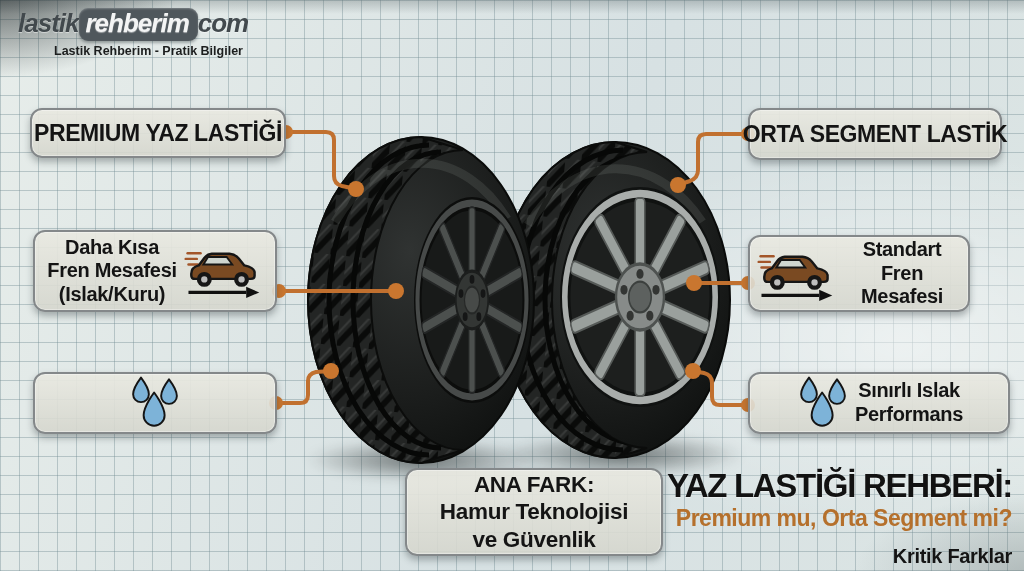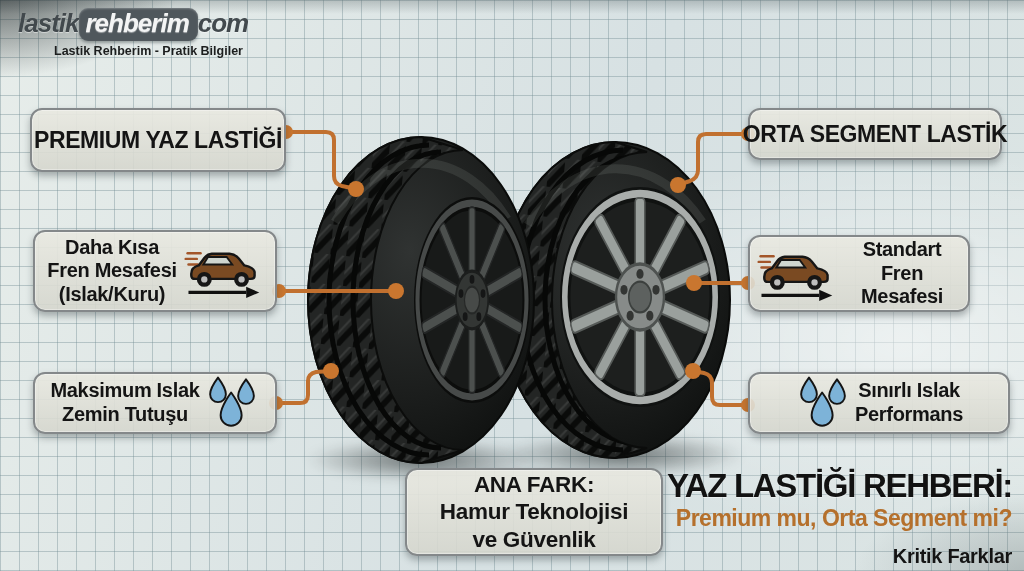--- a/index.html
+++ b/index.html
@@ -33,21 +33,21 @@
   .label-box{
     position:absolute; z-index:5;
     background:linear-gradient(180deg, rgba(233,233,225,0.93), rgba(213,214,205,0.88));
     border:2px solid #84888a; border-radius:12px;
     box-shadow:0 4px 7px rgba(40,52,54,0.35), inset 0 0 0 1px rgba(255,255,255,0.35);
     display:flex; align-items:center; justify-content:center;
     color:#141414; text-align:center;
   }
   .box-title{ font-size:23px; font-weight:bold; letter-spacing:-0.4px; white-space:nowrap; }
   .box-lines{ line-height:1.18; font-size:20px; font-weight:bold; letter-spacing:-0.3px; }
-  .box-premium   { left:30px;  top:108px; width:256px; height:64px; }
+  .box-premium   { left:30px;  top:108px; width:256px; height:50px; }
   .box-orta      { left:748px; top:108px; width:254px; height:52px; }
   .box-brake-l   { left:33px;  top:230px; width:244px; height:82px; padding:6px 4px; }
   .box-brake-r   { left:748px; top:235px; width:222px; height:77px; padding:6px 4px; }
   .box-wet-l     { left:33px;  top:372px; width:244px; height:62px; padding:4px; }
   .box-wet-r     { left:748px; top:372px; width:262px; height:62px; padding:12px; }
   .box-anafark   { left:405px; top:468px; width:258px; height:88px; }
   .box-anafark .box-lines{ font-size:22.5px; line-height:1.22; }
 
   .hstack{ display:flex; align-items:center; justify-content:center; width:100%; gap:4px; }
   .car-icon{ width:82px; height:54px; flex:0 0 auto; }
@@ -244,24 +244,20 @@
         <div>(Islak/Kuru)</div>
       </div>
       <svg class="car-icon">
           <use href="#car-symbol"></use>
         </svg>
     </div>
   </div>
 
   <div class="label-box box-wet-l">
     <div class="hstack">
-      <div class="box-lines">
-        <div>Maksimum Islak</div>
-        <div>Zemin Tutuşu</div>
-      </div>
       <svg class="drops-icon">
           <use href="#drops-symbol"></use>
         </svg>
     </div>
   </div>
 
   <div class="label-box box-orta">
     <div class="box-title">ORTA SEGMENT LASTİK</div>
   </div>
 

